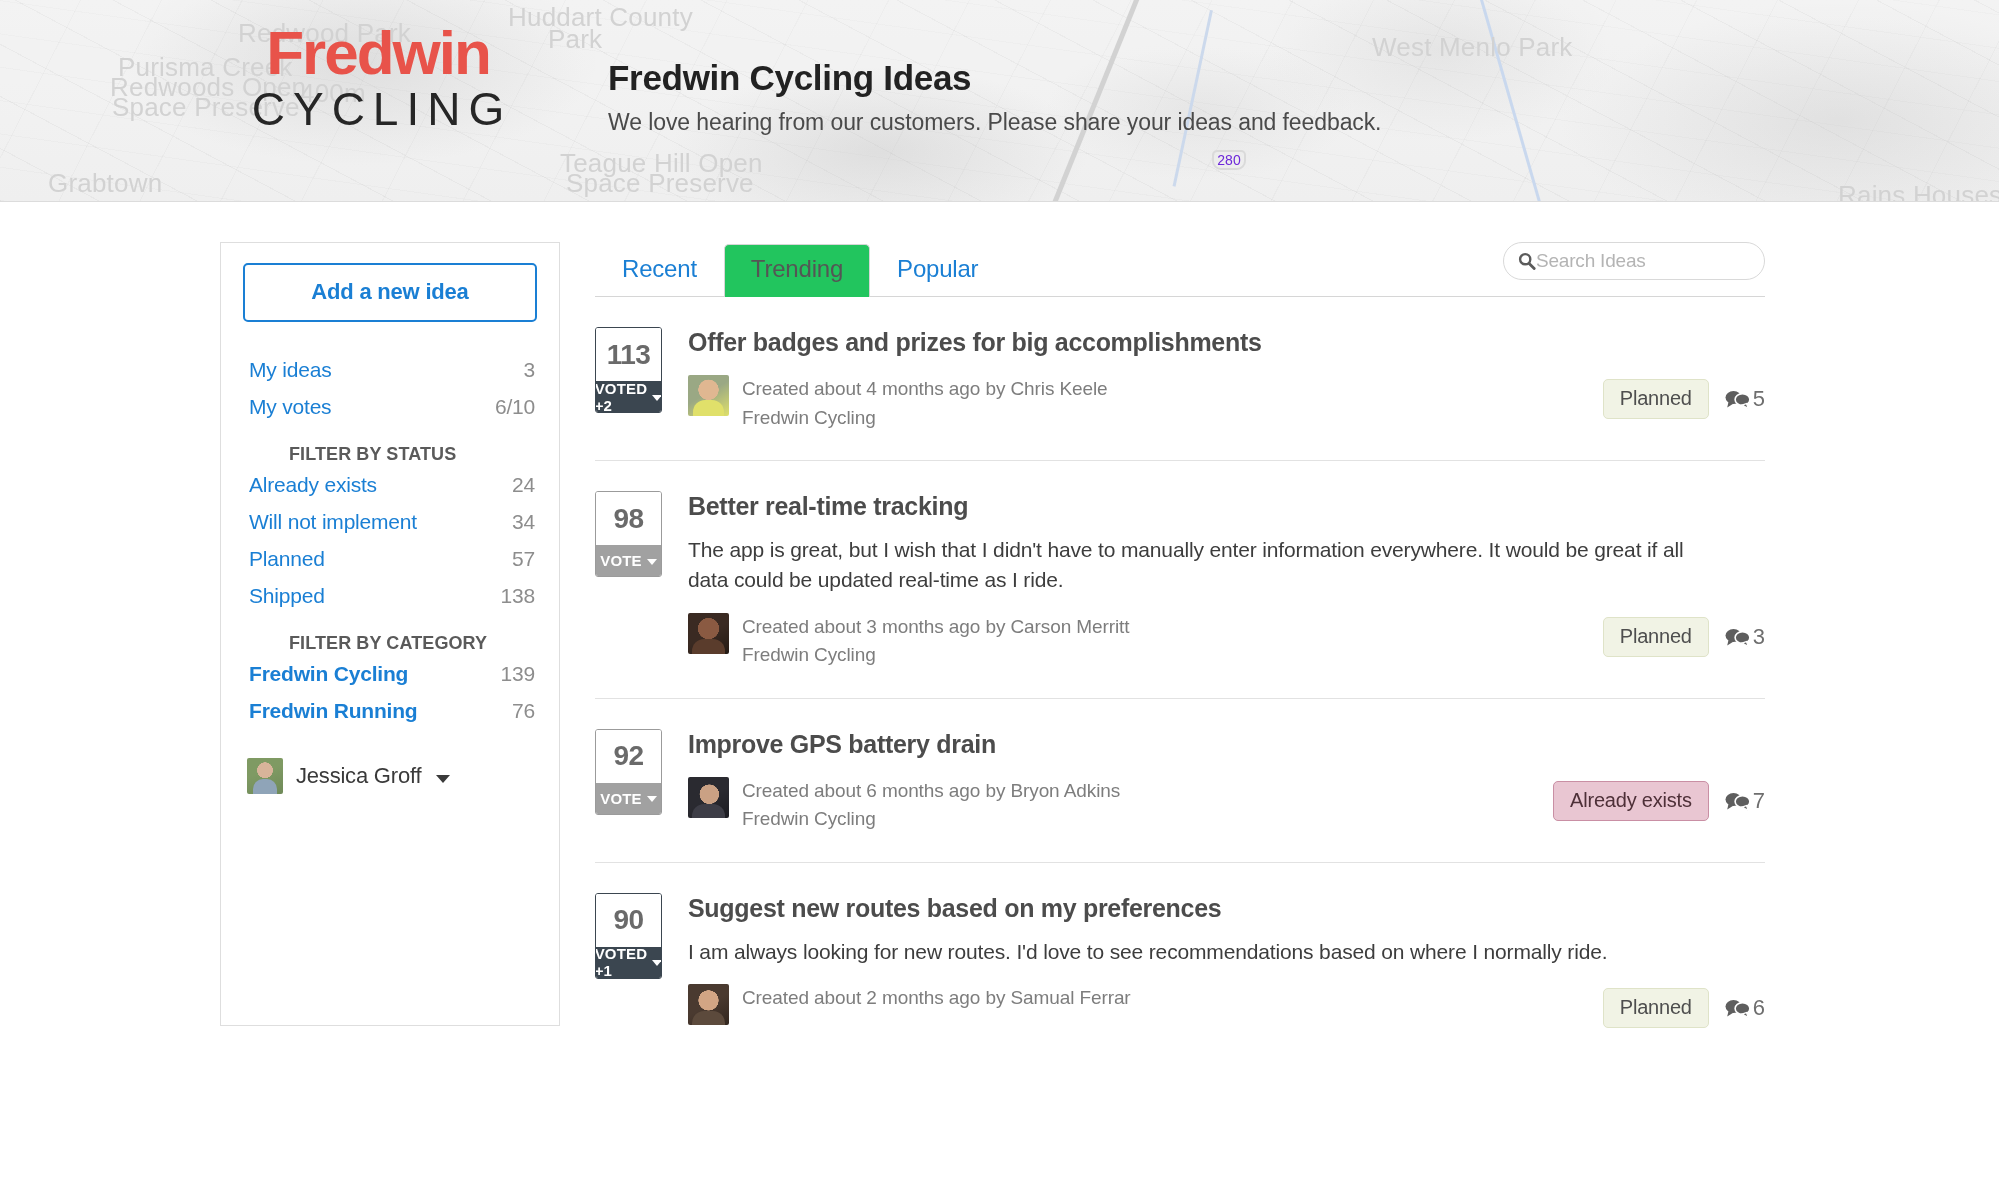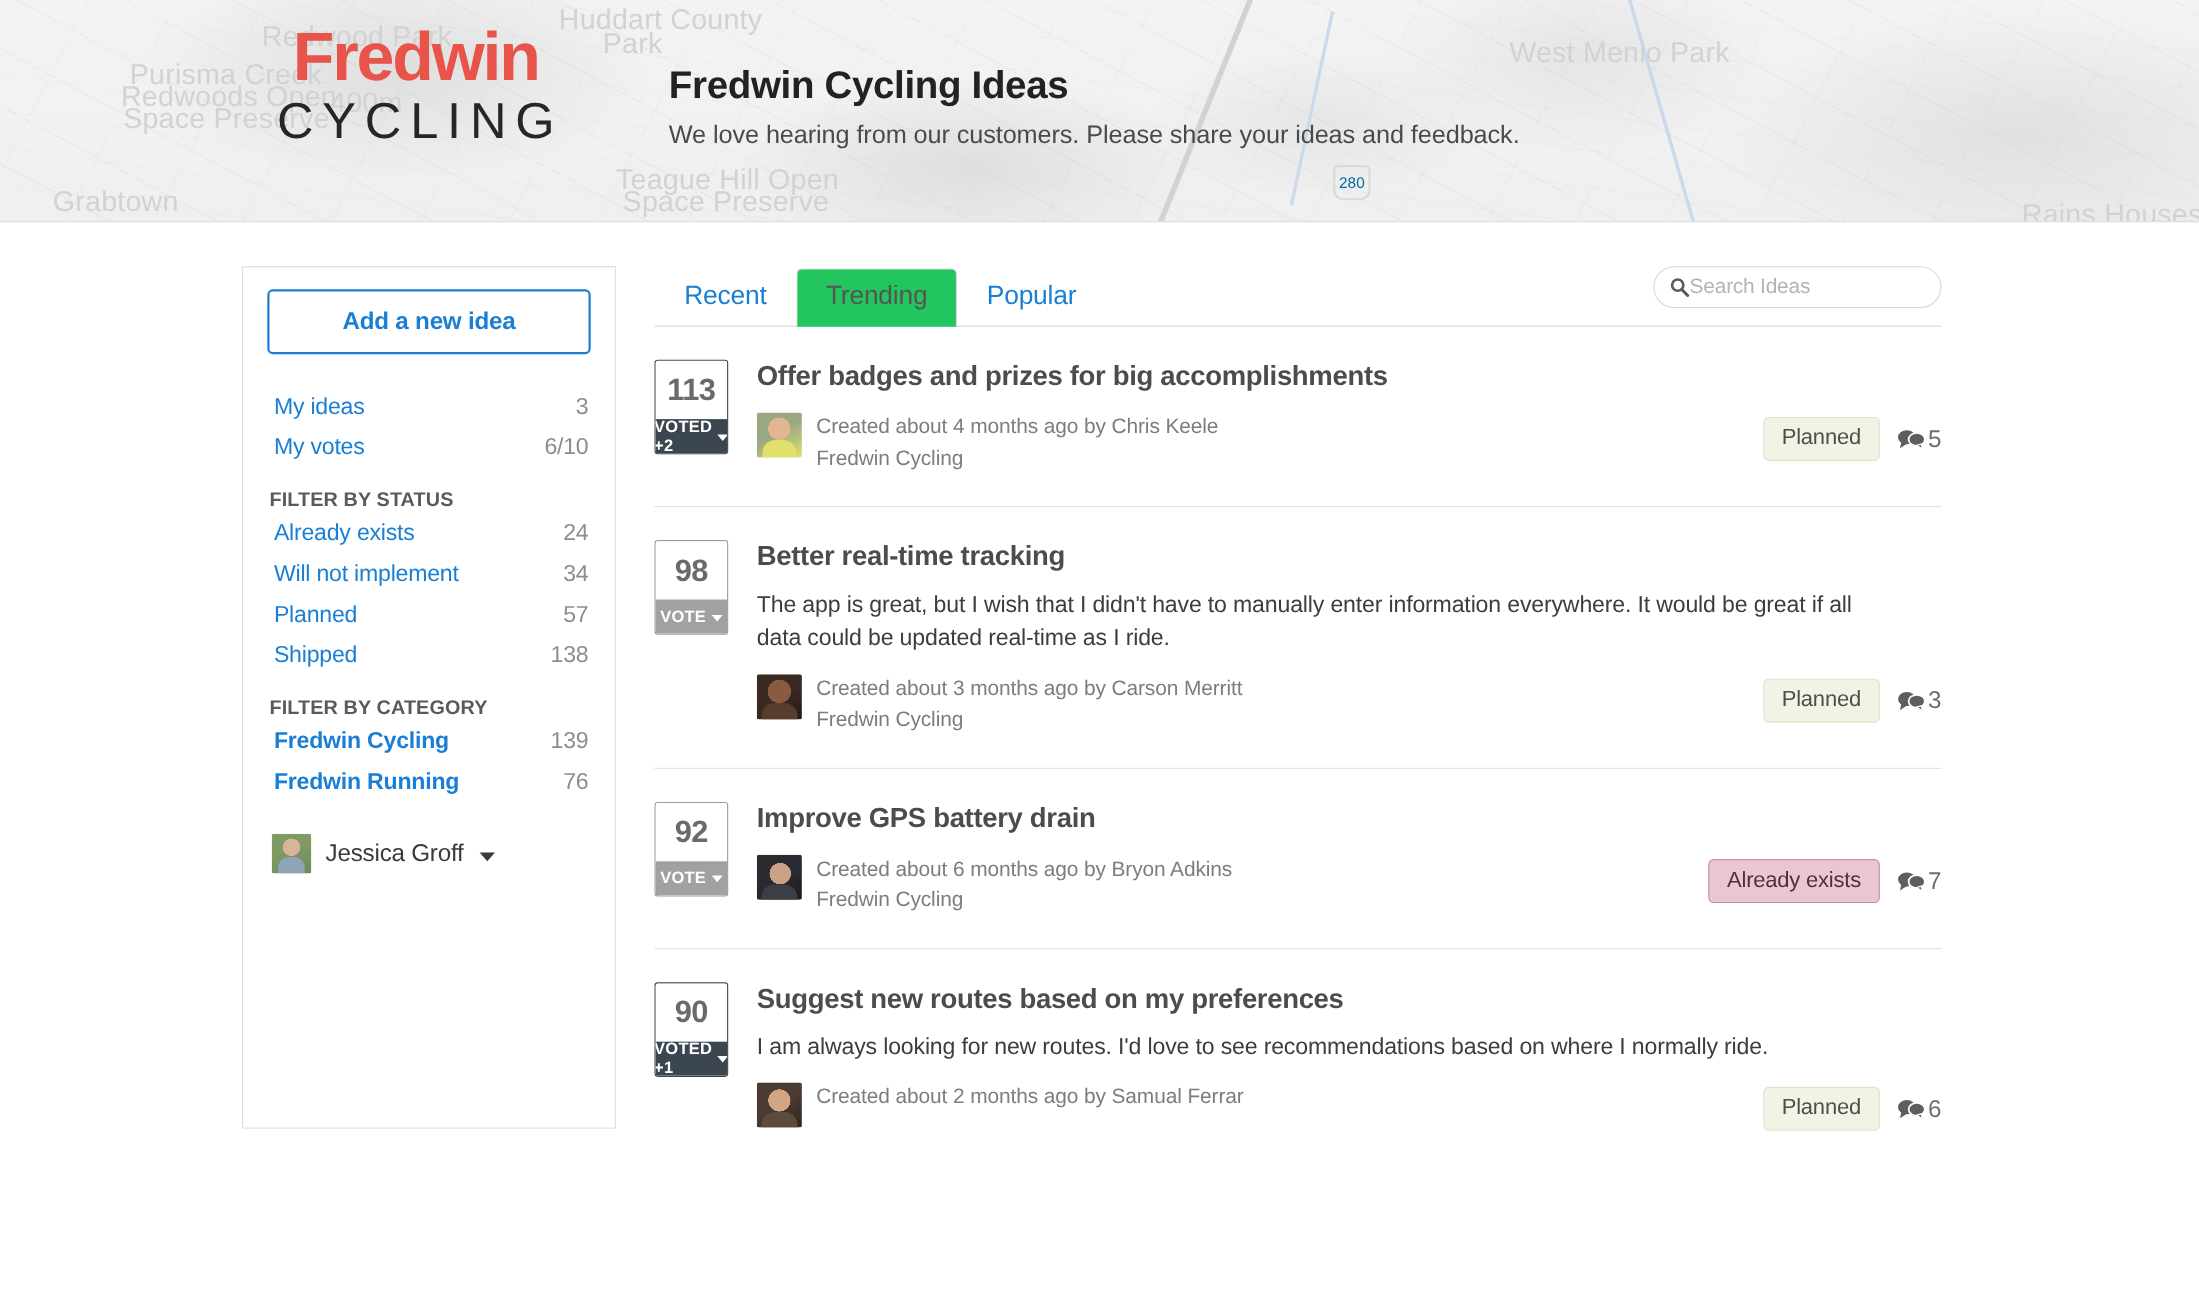--- a/index.html
+++ b/index.html
@@ -61,24 +61,24 @@
     position: absolute;
     color: #d2d2d2;
     font-size: 26px;
     font-family: "Liberation Sans", sans-serif;
     white-space: nowrap;
     letter-spacing: .2px;
   }
   .hwy-shield {
     position: absolute;
     left: 1212px; top: 150px;
-    width: 34px; height: 32px;
+    width: 34px; height: 20px;
     border: 2px solid #dadada;
     border-radius: 5px 5px 9px 9px;
-    color: #0369a1; font-size: 14px;
+    color: #6d28d9; font-size: 14px;
     display: flex; align-items: center; justify-content: center;
   }
 
   .logo {
     position: absolute;
     left: 218px; top: 22px;
     width: 320px;
     text-align: center;
     z-index: 4;
   }
@@ -136,20 +136,21 @@
     padding: 6px 2px 7px 6px;
   }
   .nav-label { font-size: 21px; color: #1a7fd4; cursor: pointer; letter-spacing: -.2px; }
   .nav-label.bold { font-weight: bold; }
   .nav-count { font-size: 21px; color: #8d8d8d; letter-spacing: -.2px; }
   .filter-head {
     margin-top: 18px; margin-bottom: 2px;
     font-size: 18px; color: #5a5a5a;
     letter-spacing: .1px; font-weight: 600;
     padding-left: 2px;
+    margin-left: 44px;
   }
   .user-row {
     display: flex; align-items: center; gap: 13px;
     margin-top: 28px; padding-left: 4px; cursor: pointer;
   }
   .avatar-sm {
     width: 36px; height: 36px; flex: 0 0 36px;
     border-radius: 2px;
     background:
       radial-gradient(circle at 50% 34%, #d8b49a 0 26%, transparent 27%),

